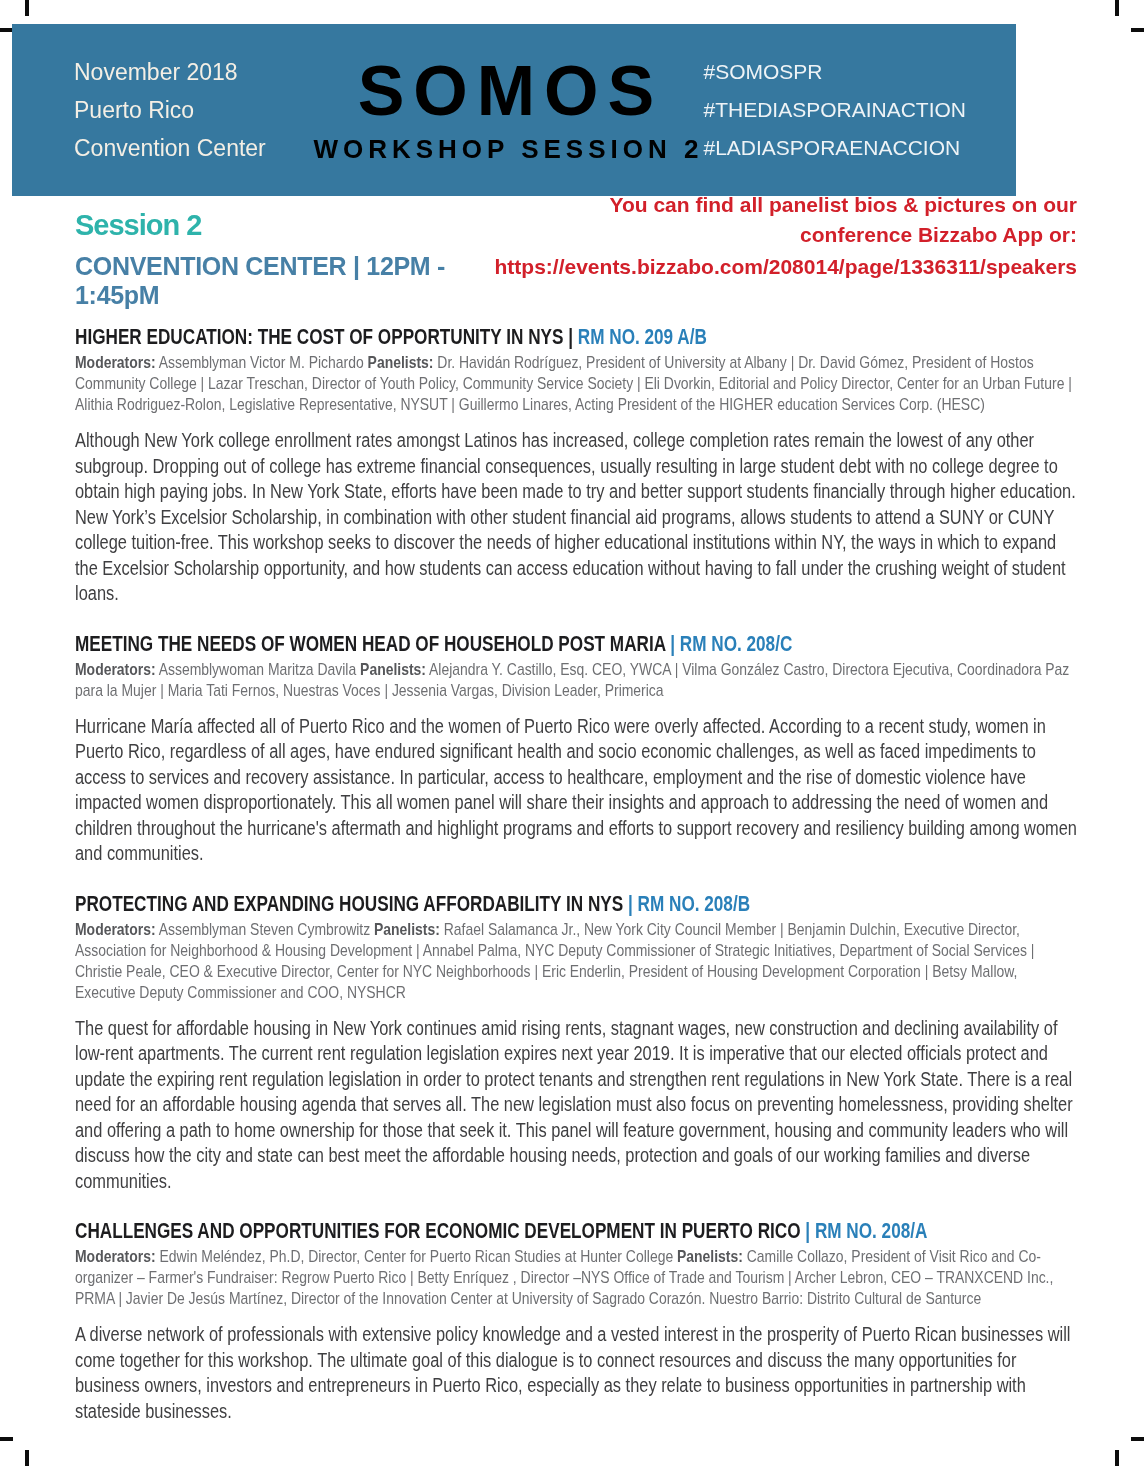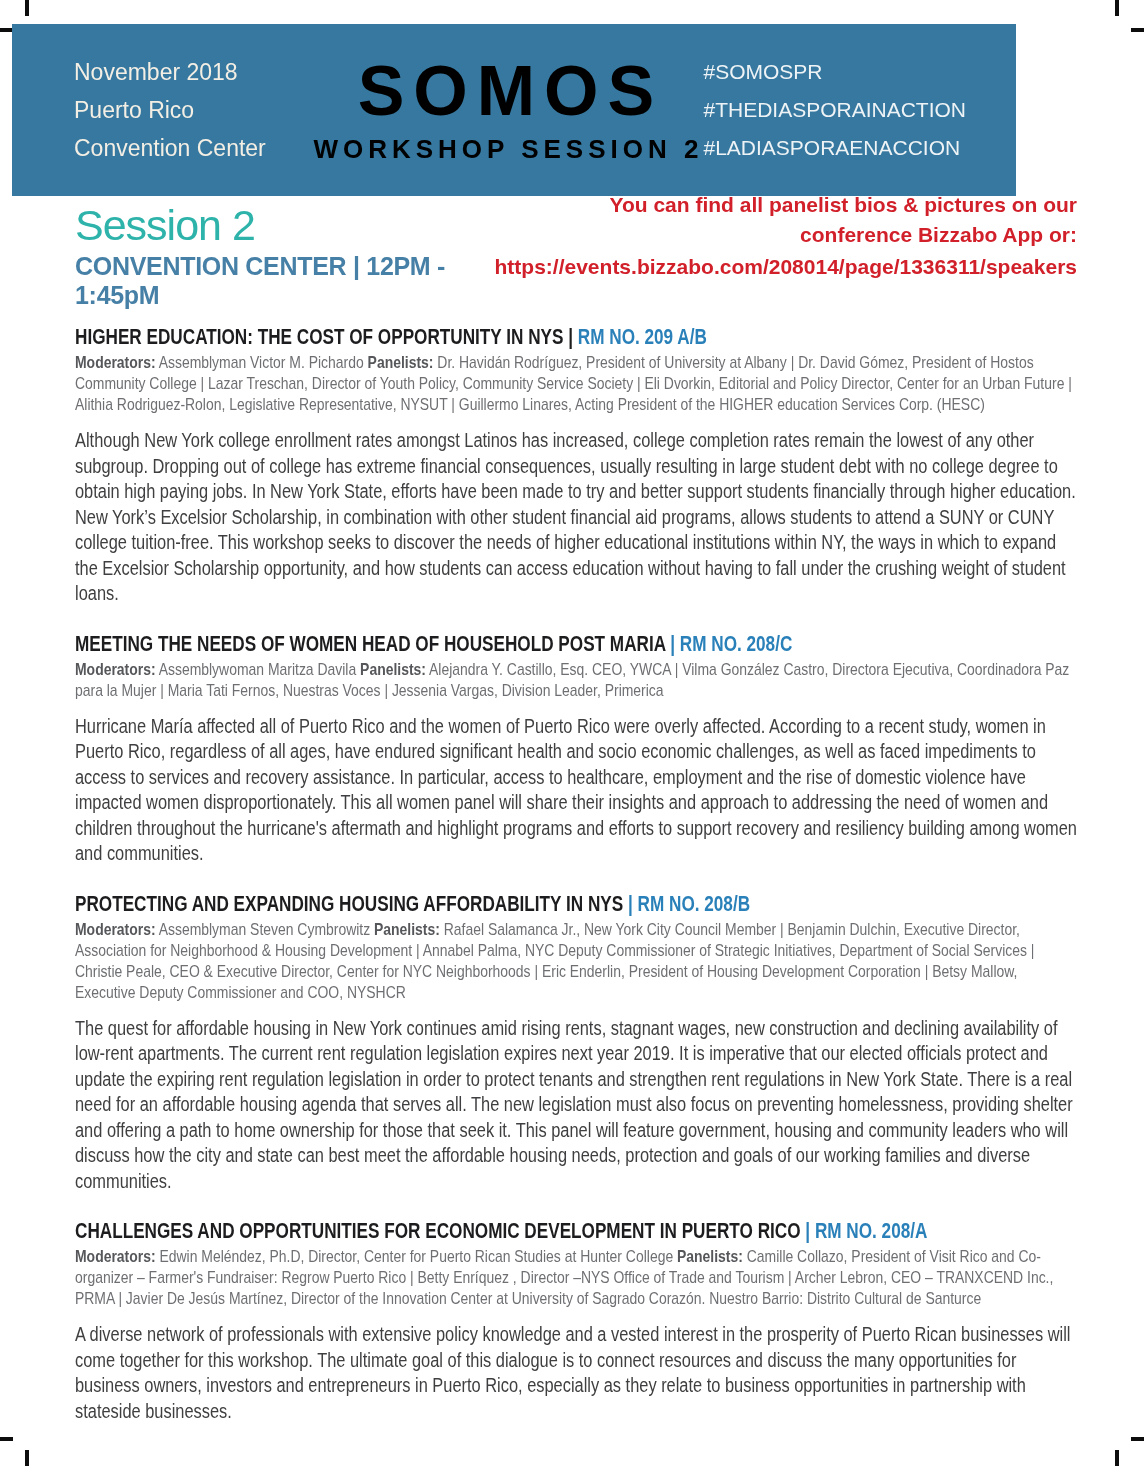--- a/index.html
+++ b/index.html
@@ -29,21 +29,21 @@
   .banner-center { text-align:center; color:#000000; }
   .somos { font-size:70px; font-weight:bold; letter-spacing:9px; line-height:1; text-indent:9px; }
   .workshop { font-size:26px; font-weight:bold; letter-spacing:5px; margin-top:8px; text-indent:5px; }
   .banner-right { flex:1; text-align:left; color:#eef3f6; font-size:21px; line-height:38px; }
 
   
   .content { position:absolute; left:75px; top:190px; width:1002px; }
 
   .row1 { display:flex; justify-content:space-between; align-items:flex-start; }
   .session-block { padding-top:10px; }
-  .session-title { color:#2eb3ab; font-size:43px; font-weight:normal; letter-spacing:-1px; line-height:50px; }
+  .session-title { color:#2eb3ab; font-size:29px; font-weight:bold; letter-spacing:-1px; line-height:50px; }
   .venue-time { color:#4780a6; font-size:25px; font-weight:bold; margin-top:2px; letter-spacing:-0.3px; }
   .biz-note { color:#d2202a; font-weight:bold; font-size:21px; line-height:30px; width:640px;margin-left:8px; }
   .biz-l1 { text-align:right; }
   .biz-l2 { text-align:center; margin-top:2px; }
 
   .section { margin-top:24px; }
   .section.first { margin-top:14px; }
   .sec-head {
     font-size:22px; font-weight:bold; color:#1d1d1f; white-space:nowrap;
     line-height:26px; width:1285px;

